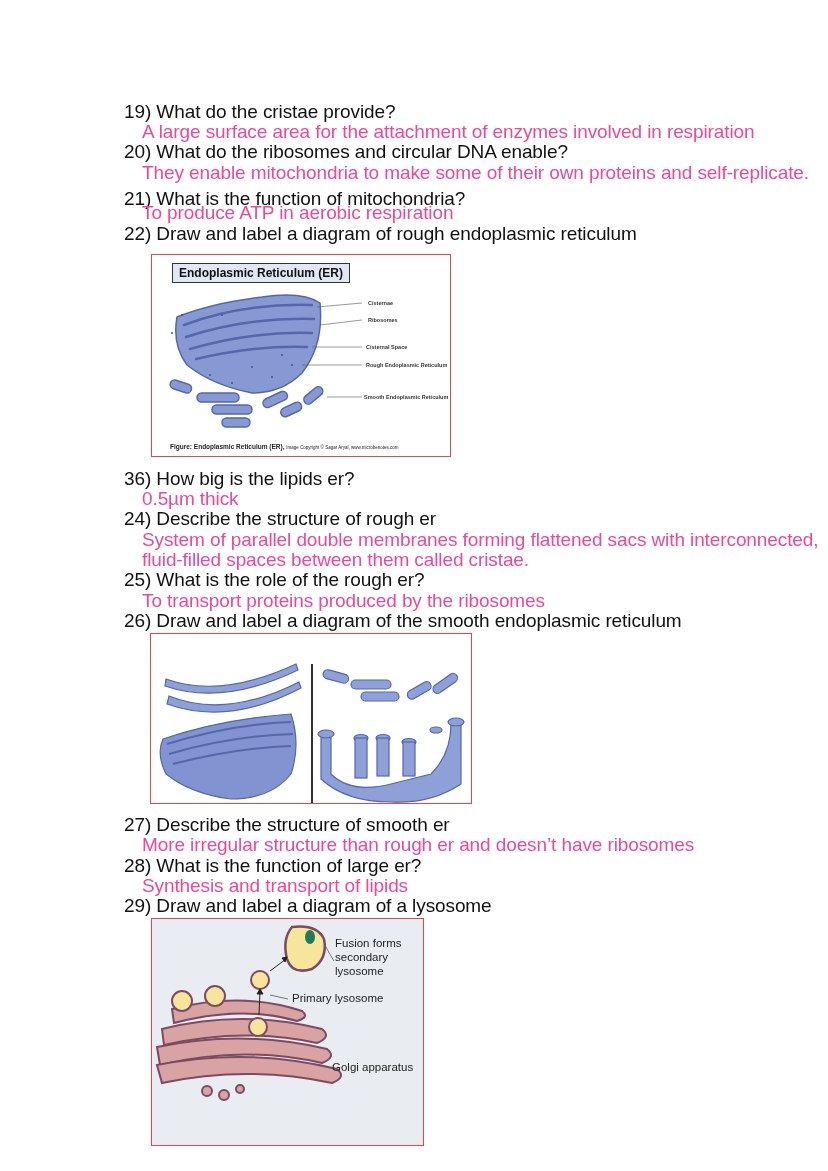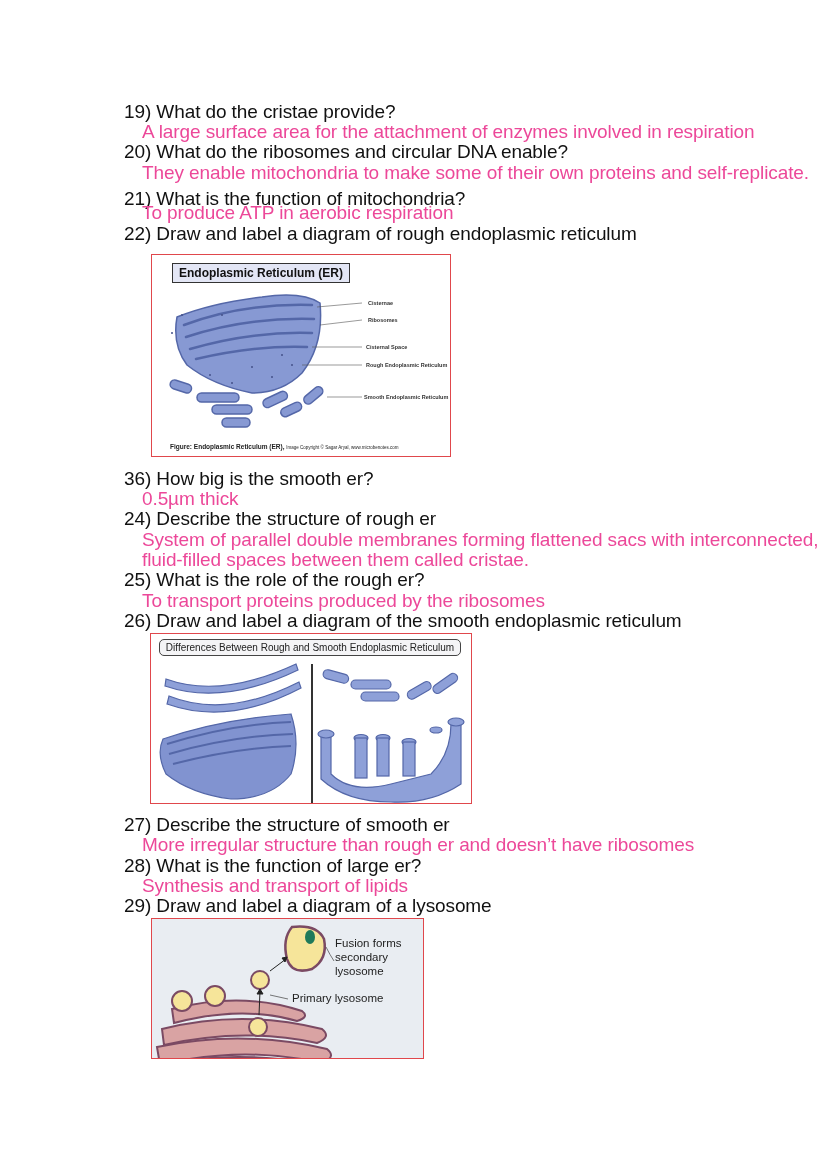--- a/index.html
+++ b/index.html
@@ -75,34 +75,33 @@
     </g>
   </svg>
   <div class="er-label" style="left:216px; top:45px;">Cisternae</div>
   <div class="er-label" style="left:216px; top:62px;">Ribosomes</div>
   <div class="er-label" style="left:214px; top:89px;">Cisternal Space</div>
   <div class="er-label" style="left:214px; top:107px;">Rough Endoplasmic Reticulum</div>
   <div class="er-label" style="left:212px; top:139px;">Smooth Endoplasmic Reticulum</div>
   <div class="er-caption"><span>Figure: Endoplasmic Reticulum (ER),</span> <small>Image Copyright © Sagar Aryal, www.microbenotes.com</small></div>
 </div>
 
-<div class="line q" style="top:469px"><span>36)</span> <span>How big is the smooth er?</span></div>
+<div class="line q" style="top:469px"><span>36)</span> <span>How big is the lipids er?</span></div>
 <div class="line a" style="top:489px">0.5µm thick</div>
 
 <div class="line q" style="top:509px"><span>24)</span> <span>Describe the structure of rough er</span></div>
 <div class="line a" style="top:530px">System of parallel double membranes forming flattened sacs with interconnected,</div>
 <div class="line a" style="top:550px">fluid-filled spaces between them called cristae.</div>
 
 <div class="line q" style="top:570px"><span>25)</span> <span>What is the role of the rough er?</span></div>
 <div class="line a" style="top:591px">To transport proteins produced by the ribosomes</div>
 
 <div class="line q" style="top:611px"><span>26)</span> <span>Draw and label a diagram of the smooth endoplasmic reticulum</span></div>
 
 <div class="fig" style="left:150px; top:633px; width:322px; height:171px;">
-  <div class="diff-title">Differences Between Rough and Smooth Endoplasmic Reticulum</div>
   <svg width="322" height="171" style="position:absolute;left:0;top:0">
 
     <g fill="#8ea0d8" stroke="#5467a8" stroke-width="1.2">
       <path d="M15,45 Q70,65 145,30 L147,36 Q72,72 14,52 Z"></path>
       <path d="M18,62 Q75,85 148,48 L150,54 Q78,92 16,70 Z"></path>
     </g>
 
     <path d="M12,105 Q70,85 140,80 Q150,110 140,140 Q120,165 80,165 Q40,160 15,140 Q5,120 12,105 Z" fill="#8193d0" stroke="#5467a8" stroke-width="1.2"></path>
     <g fill="none" stroke="#5467a8" stroke-width="2">
       <path d="M16,110 Q80,90 140,88"></path>
@@ -135,21 +134,21 @@
 </div>
 
 <div class="line q" style="top:815px"><span>27)</span> <span>Describe the structure of smooth er</span></div>
 <div class="line a" style="top:835px">More irregular structure than rough er and doesn’t have ribosomes</div>
 
 <div class="line q" style="top:856px"><span>28)</span> <span>What is the function of large er?</span></div>
 <div class="line a" style="top:876px">Synthesis and transport of lipids</div>
 
 <div class="line q" style="top:896px"><span>29)</span> <span>Draw and label a diagram of a lysosome</span></div>
 
-<div class="fig" style="left:151px; top:918px; width:273px; height:141px; background:#e9edf2;">
+<div class="fig" style="left:151px; top:918px; width:273px; height:228px; background:#e9edf2;">
   <svg width="273" height="186" style="position:absolute;left:0;top:0">
 
     <g fill="#d9a3a3" stroke="#7b4a63" stroke-width="2">
       <path d="M10,110 Q90,90 170,110 Q180,118 165,124 Q90,108 12,126 Z"></path>
       <path d="M5,128 Q90,110 175,130 Q185,138 170,144 Q90,126 8,146 Z"></path>
       <path d="M5,146 Q95,128 185,150 Q195,158 180,164 Q95,146 10,164 Z"></path>
       <path d="M20,90 Q90,72 150,92 Q158,98 145,102 Q90,86 22,104 Z"></path>
     </g>
 
     <g fill="#f6e59a" stroke="#7b4a63" stroke-width="2">

